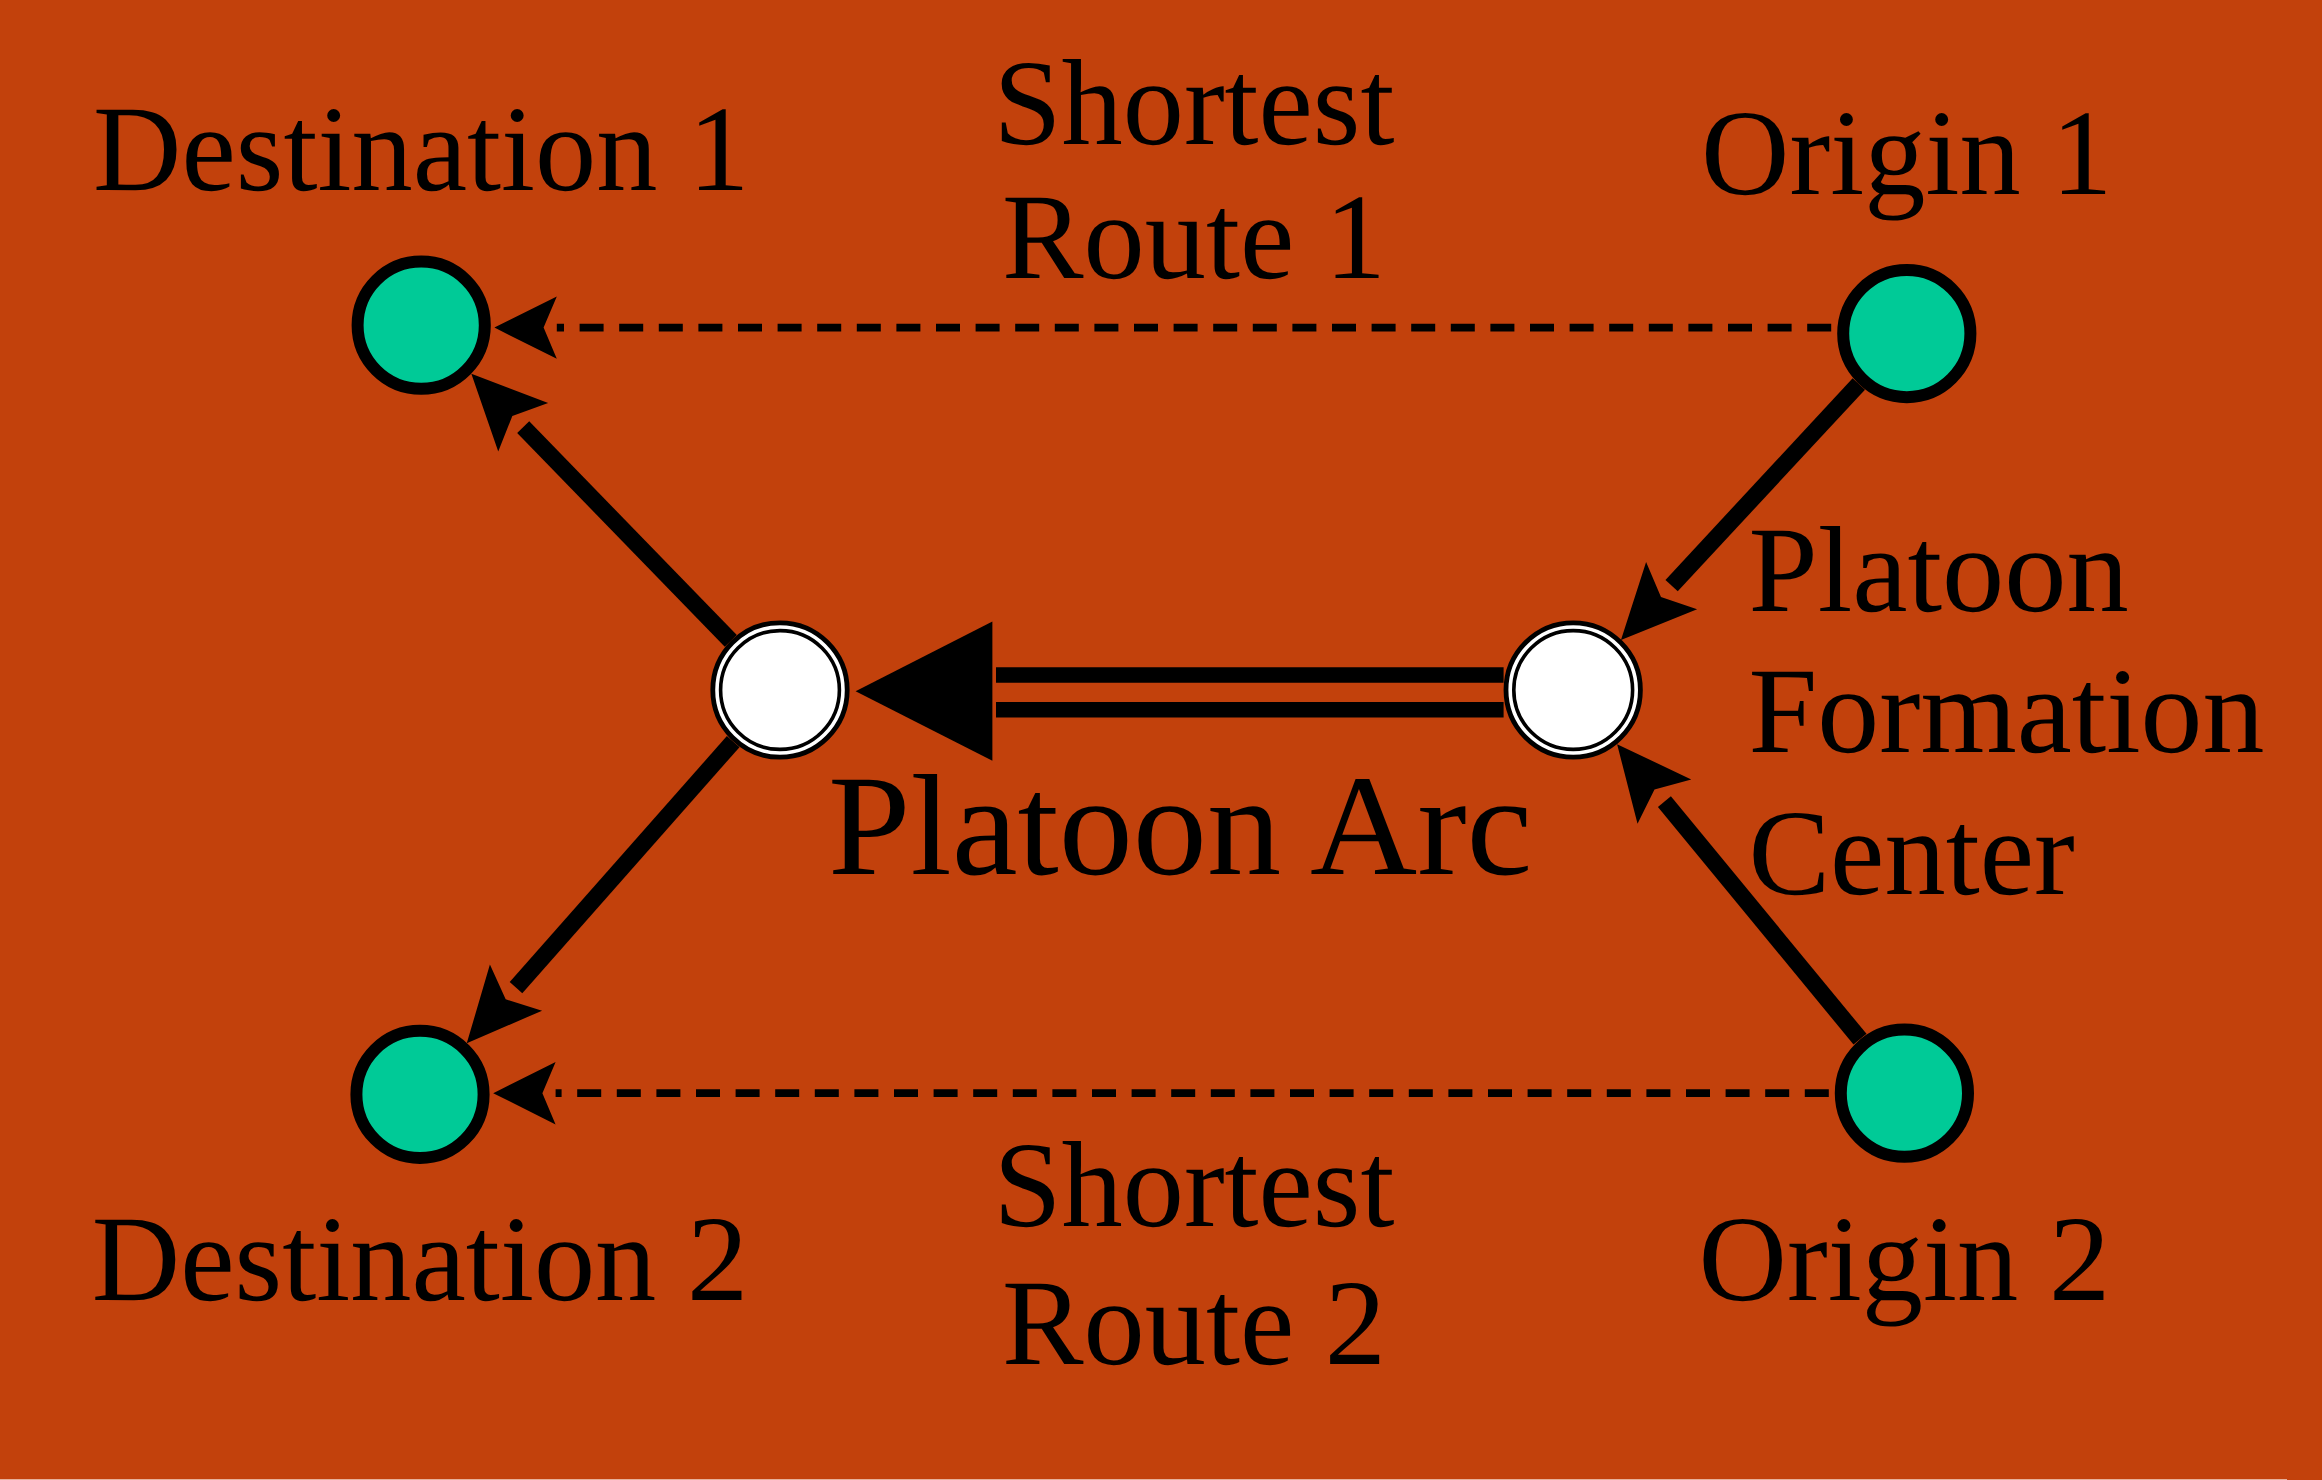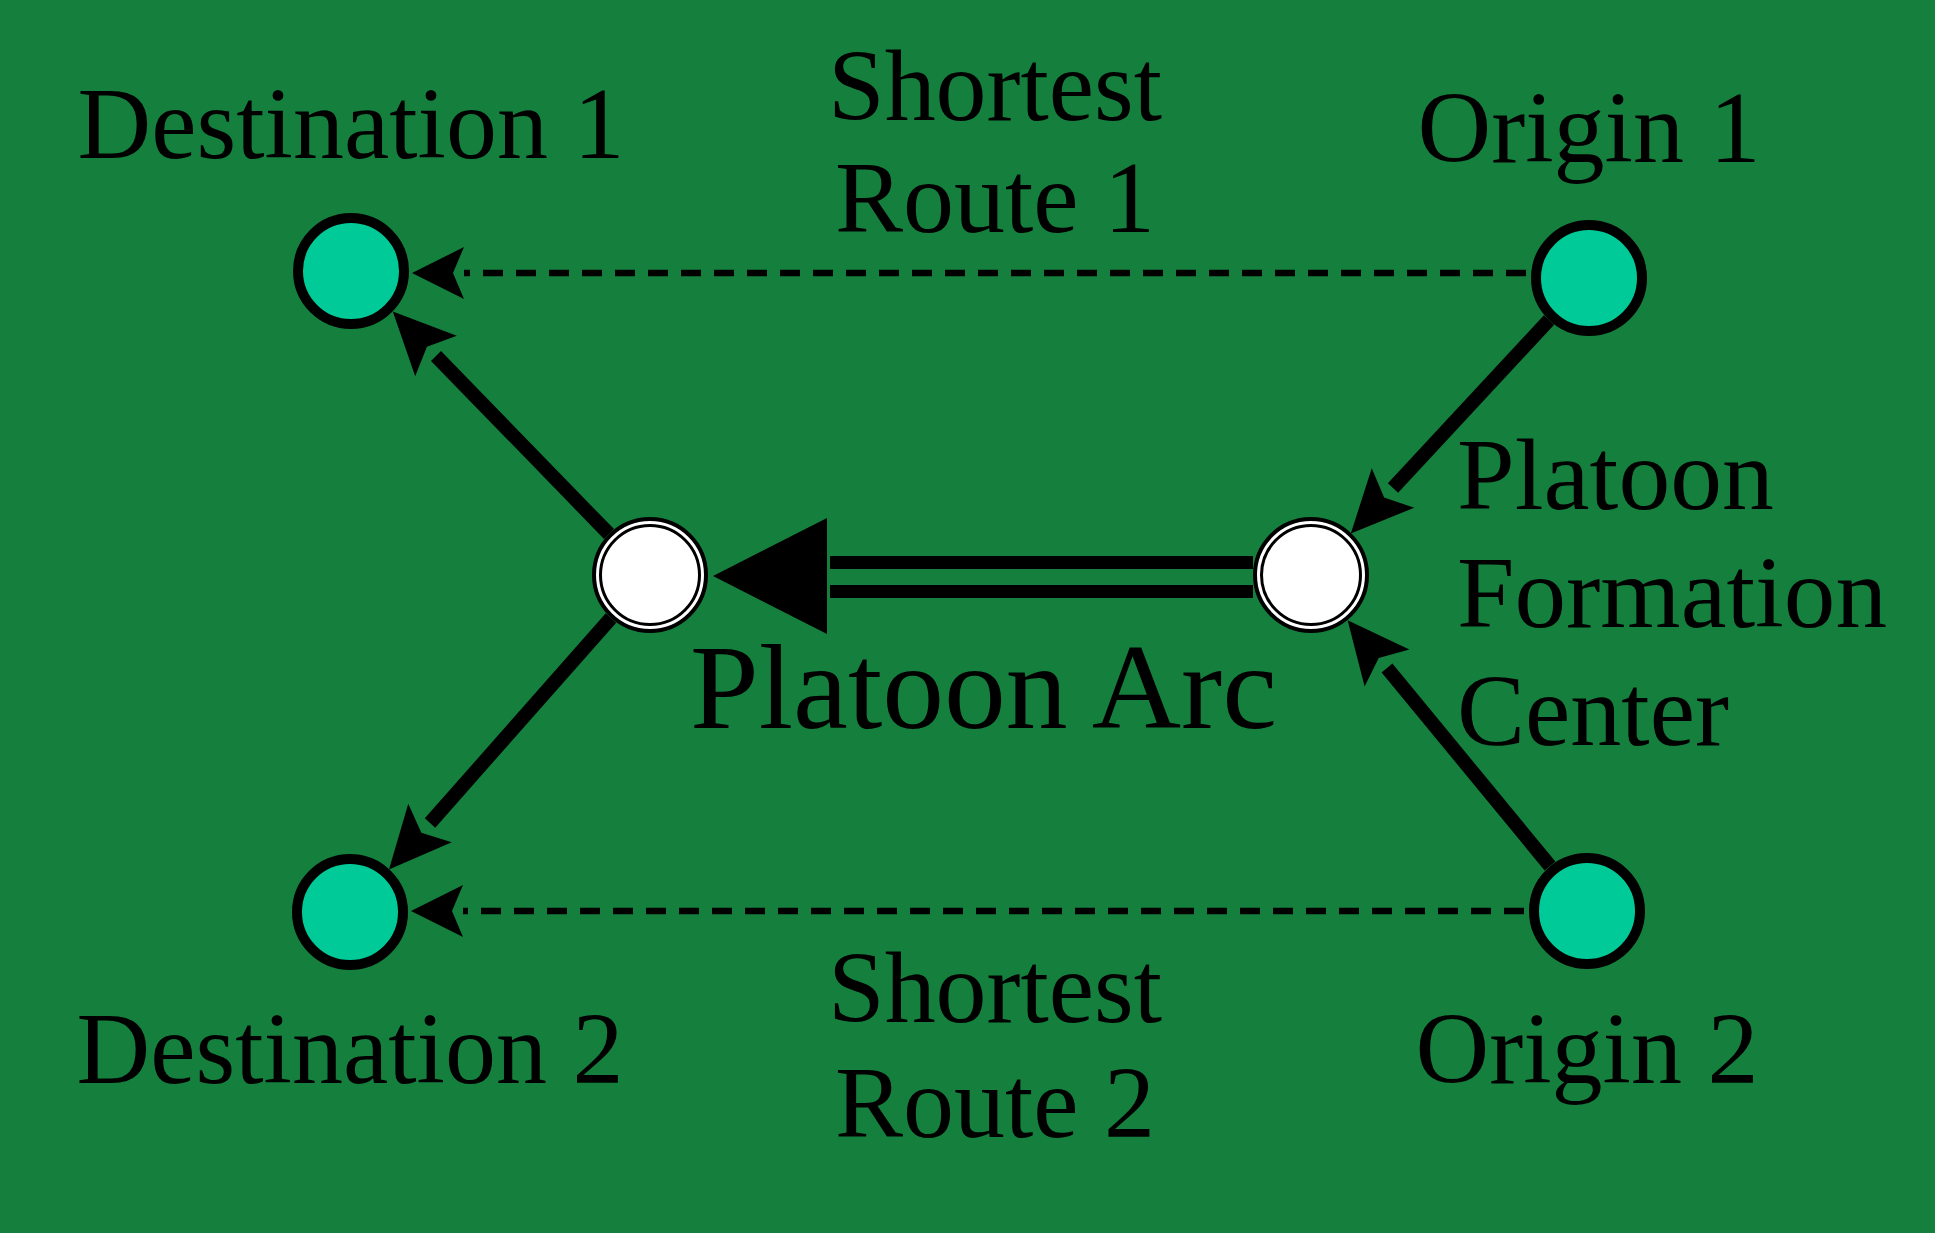--- a/index.html
+++ b/index.html
@@ -4,21 +4,21 @@
 <style>
   html, body {
     margin: 0;
     padding: 0;
     background: #ffffff;
   }
   .canvas {
     position: relative;
     width: 1935px;
     height: 1233px;
-    background: #15803d;
+    background: #c2410c;
     overflow: hidden;
   }
   svg {
     display: block;
     width: 100%;
     height: 100%;
   }
   .diagram-label {
     font-family: "Liberation Serif", "DejaVu Serif", serif;
     fill: #000000;

